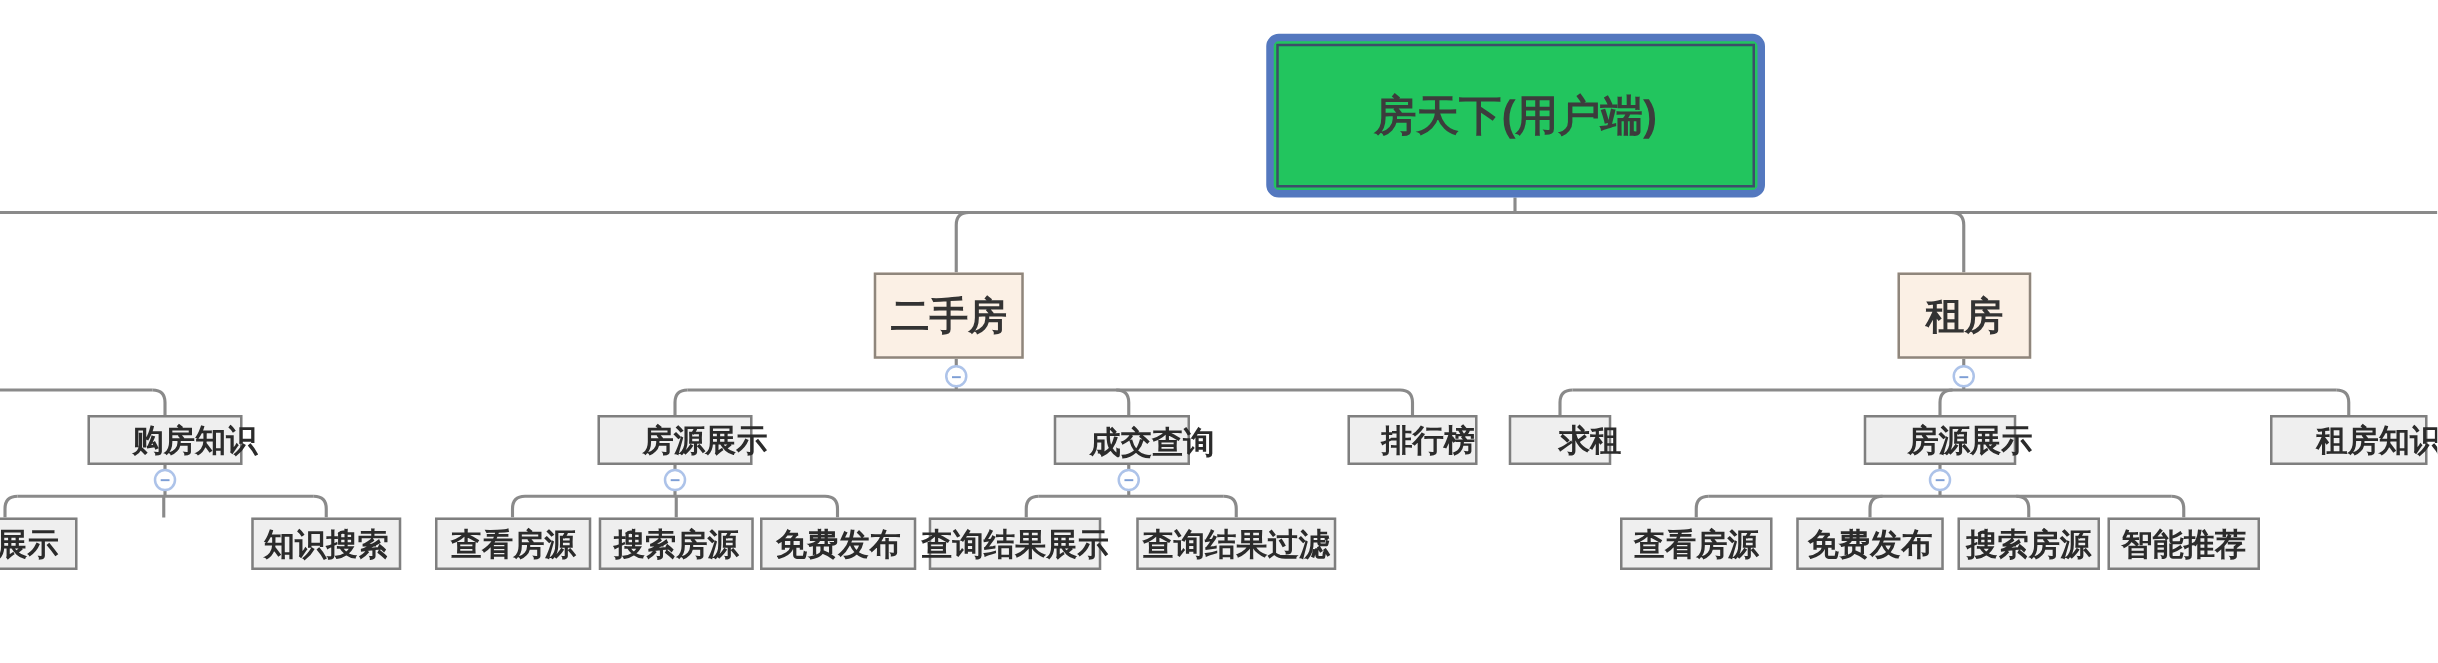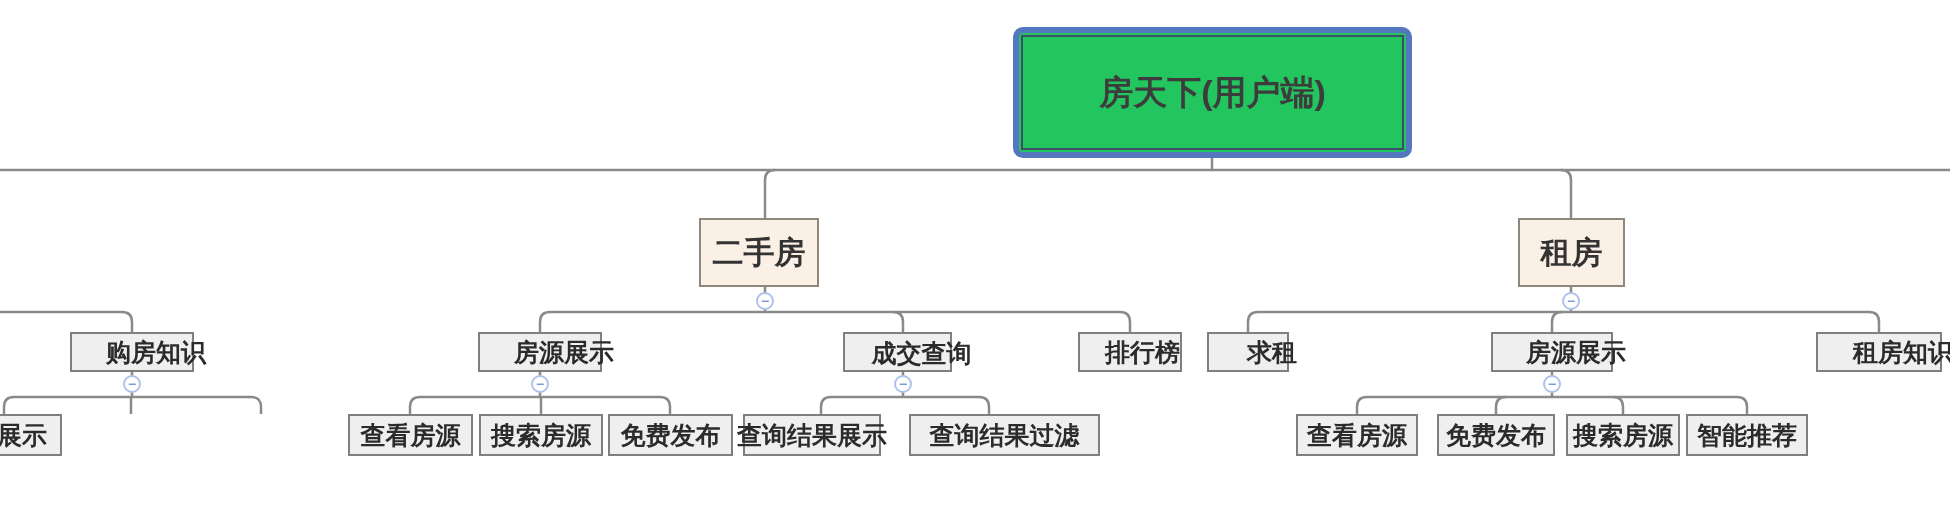--- a/index.html
+++ b/index.html
@@ -138,33 +138,36 @@
   <div class="node l2" style="left:1491px;width:122px;">
     <span>房源展示</span>
   </div>
   <div class="node l2" style="left:1816px;width:126px;">
     <span>租房知识</span>
   </div>
 
   <div class="node l3 truncated" style="left:-54px;width:116px;">
     <span>展示</span>
   </div>
+  <div class="node l3" style="left:201px;width:120px;">
+    <span>知识搜索</span>
+  </div>
   <div class="node l3" style="left:348px;width:125px;">
     <span>查看房源</span>
   </div>
   <div class="node l3" style="left:479px;width:124px;">
     <span>搜索房源</span>
   </div>
   <div class="node l3" style="left:608px;width:125px;">
     <span>免费发布</span>
   </div>
   <div class="node l3" style="left:743px;width:138px;">
     <span>查询结果展示</span>
   </div>
-  <div class="node l3" style="left:909px;width:191px;">
+  <div class="node l3" style="left:909px;width:160px;">
     <span>查询结果过滤</span>
   </div>
   <div class="node l3" style="left:1296px;width:122px;">
     <span>查看房源</span>
   </div>
   <div class="node l3" style="left:1437px;width:118px;">
     <span>免费发布</span>
   </div>
   <div class="node l3" style="left:1566px;width:114px;">
     <span>搜索房源</span>

